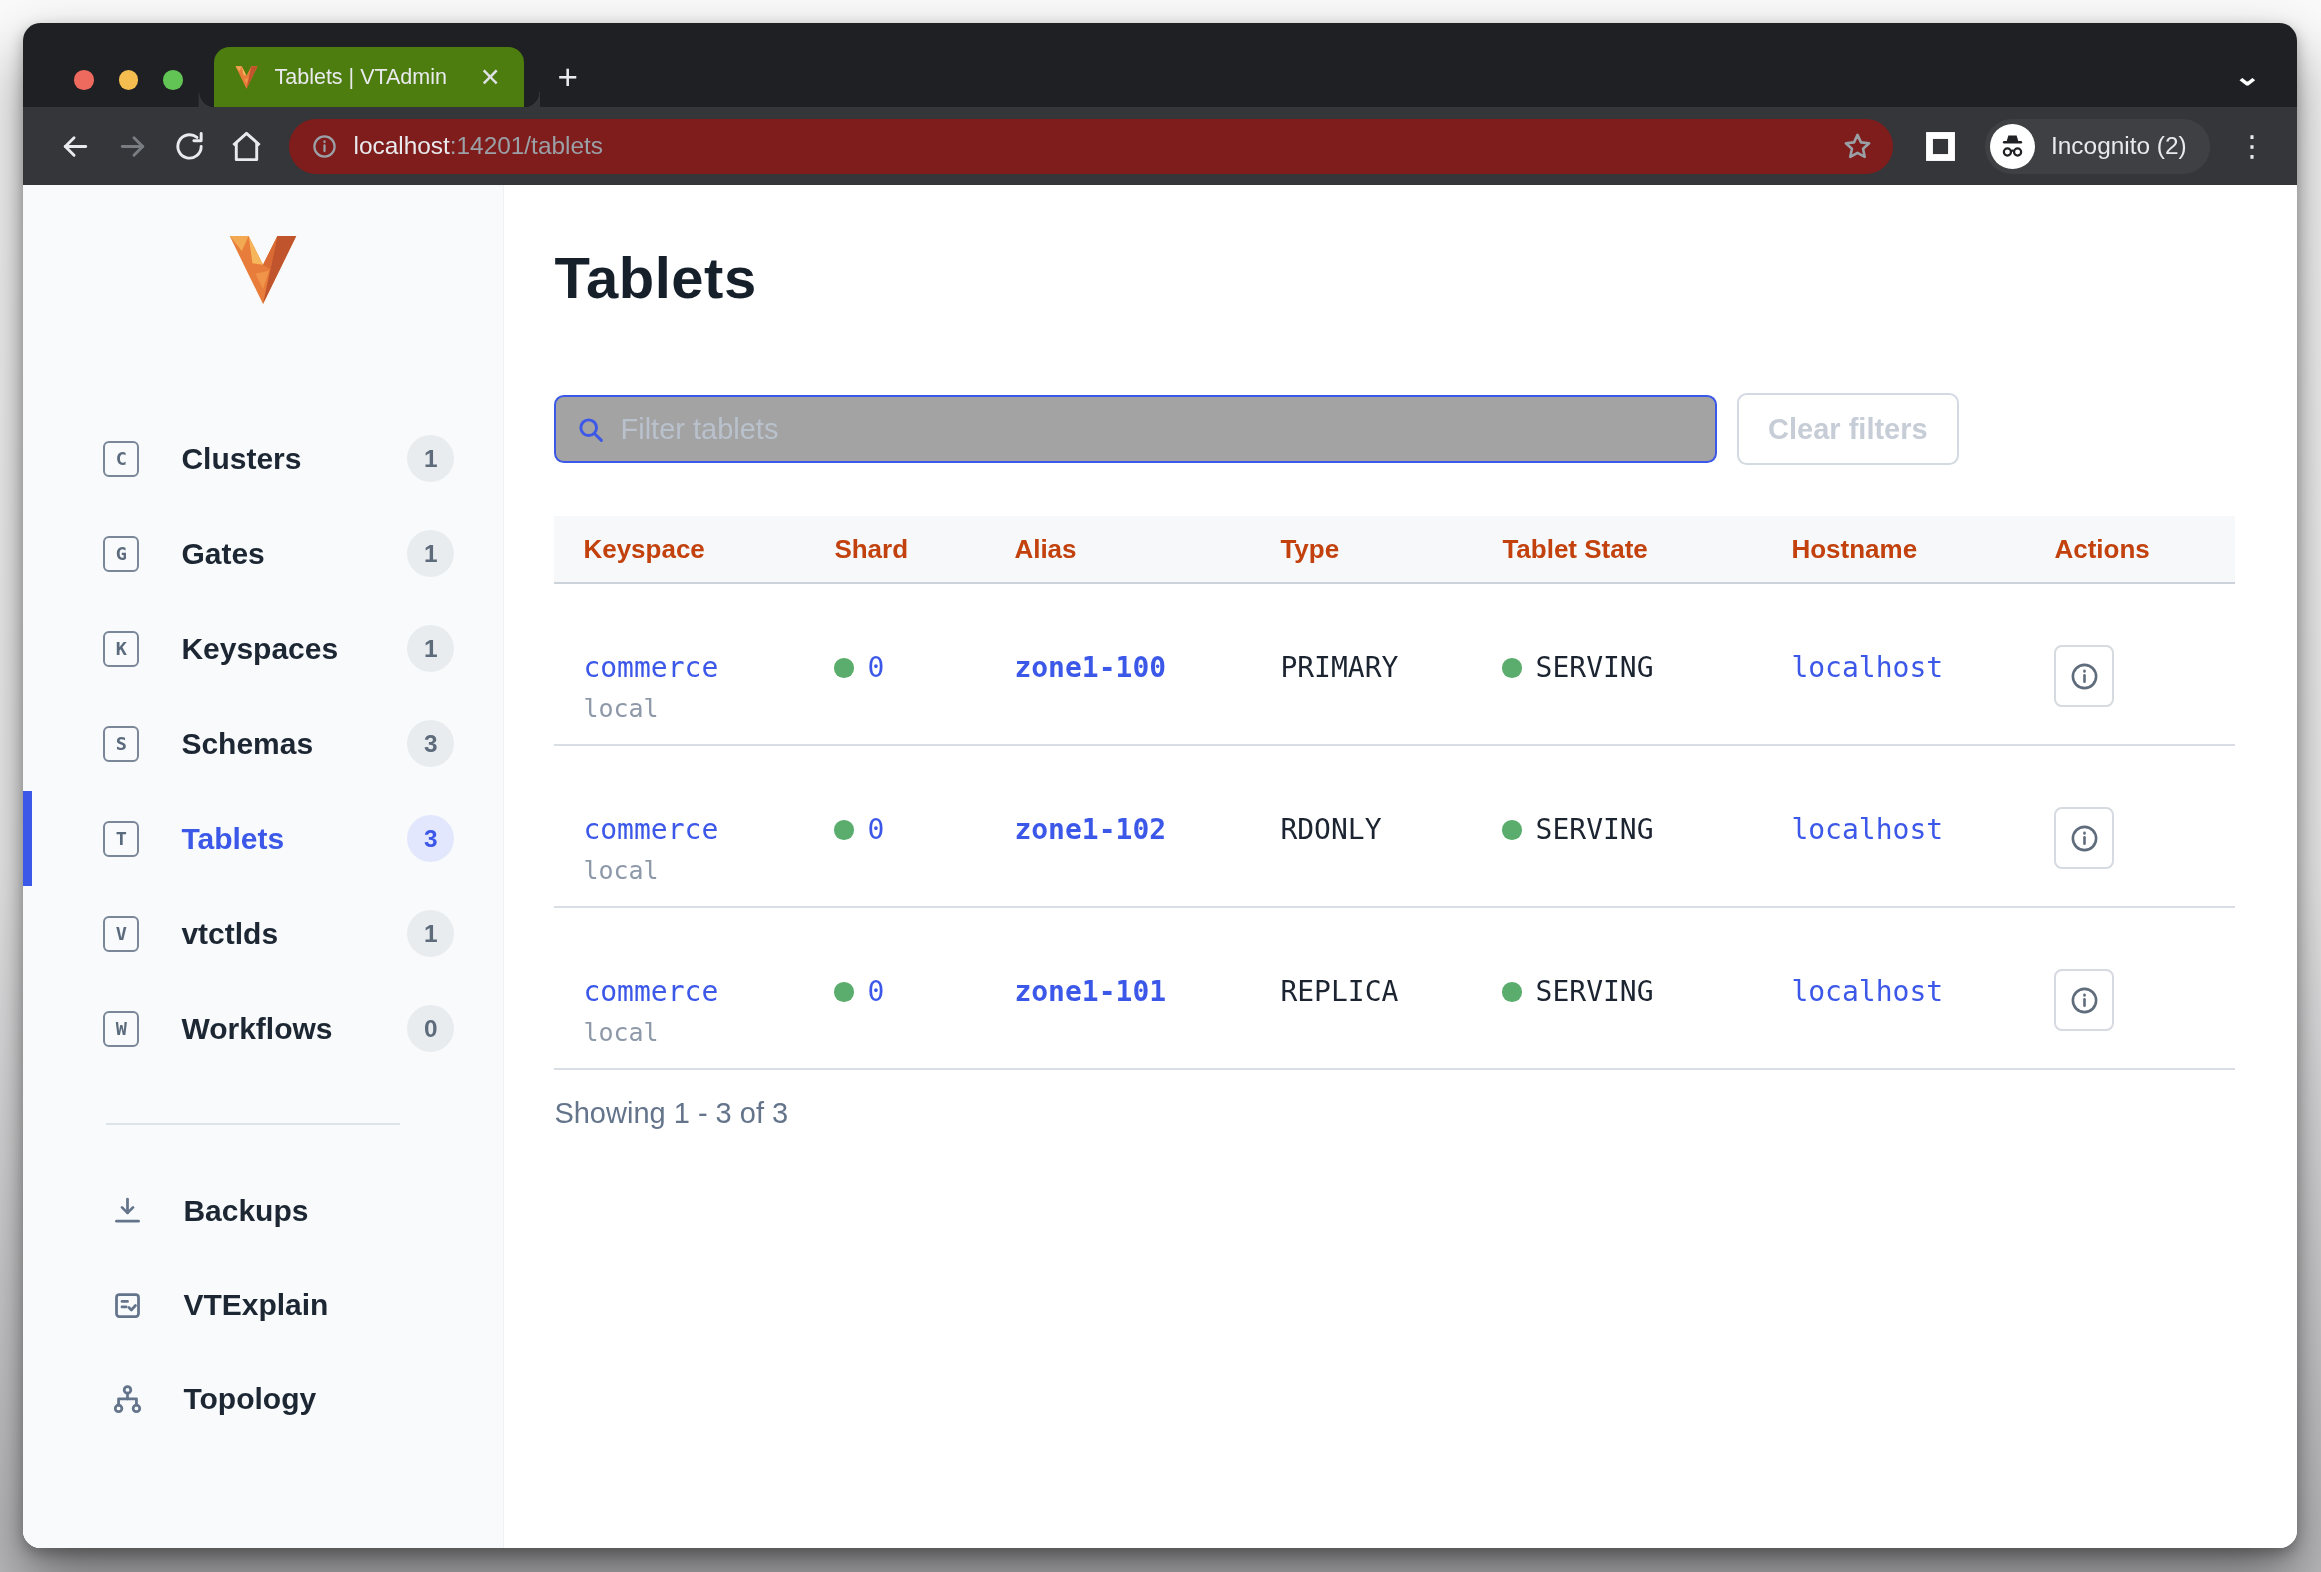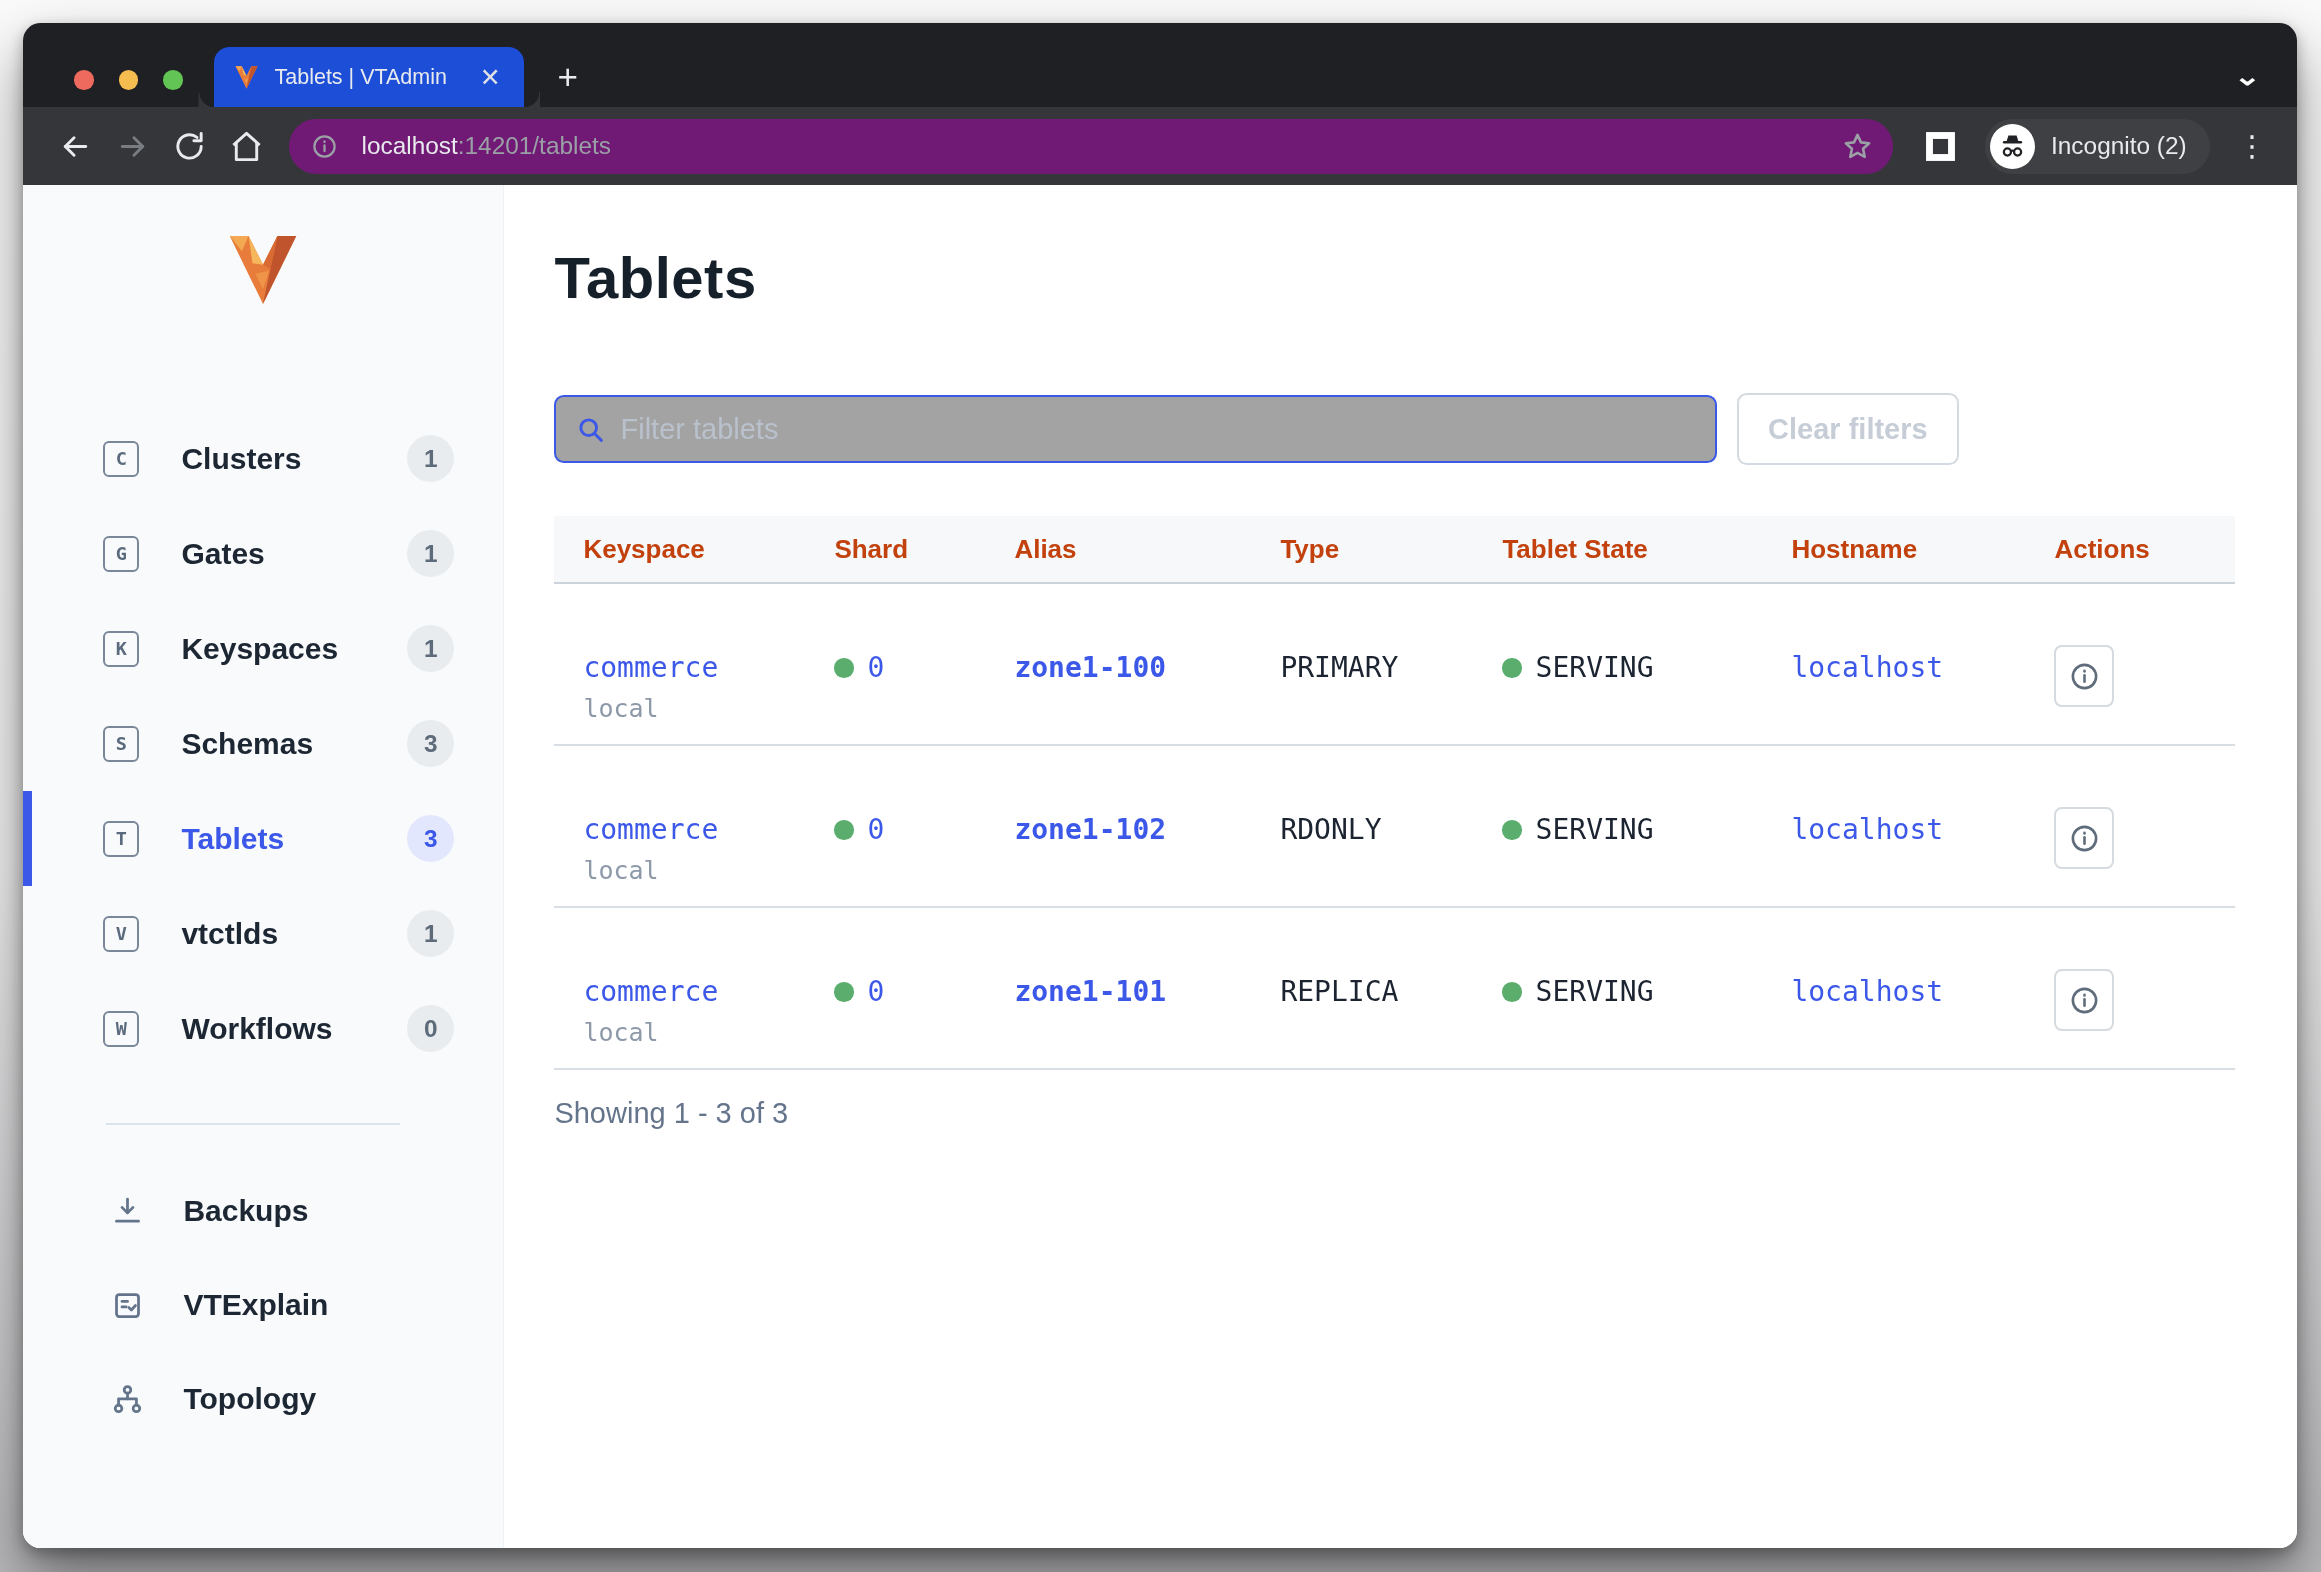--- a/index.html
+++ b/index.html
@@ -17,40 +17,40 @@
   }
   
   .tabstrip {
     height:84px; background:#1e2023; display:flex; align-items:flex-end;
     position:relative; flex:0 0 auto;
   }
   .traffic { position:absolute; left:51px; top:47px; display:flex; gap:25px; }
   .traffic span { width:19.5px; height:19.5px; border-radius:50%; display:block; }
   .tl-red { background:#ee6a5f; } .tl-yellow { background:#f5bd4f; } .tl-green { background:#61c454; }
   .tab {
-    margin-left:191px; width:310px; height:60px; background:#1d4ed8;
+    margin-left:191px; width:310px; height:60px; background:#4d7c0f;
     border-radius:15.6px 15.6px 0 0; display:flex; align-items:center;
     padding:0 17.6px 0 19.5px; position:relative;
   }
   .tab::before,.tab::after{ content:""; position:absolute; bottom:0; width:15.6px; height:15.6px; background:radial-gradient(circle at 0 0, transparent 15px, #35363a 15.6px);}
   .tab::before{ left:-15.6px; transform:scaleX(-1);} .tab::after{ right:-15.6px; }
   .favicon { width:25px; height:25px; flex:0 0 auto; }
   .tab-title { color:#e8eaed; font-size:21.5px; margin-left:15.6px; white-space:nowrap; overflow:hidden; flex:1; }
   .tab-close { color:#dfe1e5; font-size:25px; width:33px; height:33px; display:flex; align-items:center; justify-content:center; border-radius:50%; flex:0 0 auto; }
   .newtab { color:#e8eaed; font-size:35px; font-weight:300; margin-left:21.5px; height:60px; display:flex; align-items:center; padding:0 11.7px;}
   .strip-chevron { position:absolute; right:39px; top:39px; color:#fff; font-size:25px; font-weight:700; transform:scaleX(1.3);}
   .toolbar {
     height:78px; background:#35363a; display:flex; align-items:center;
     padding:0 29px; gap:9.8px; flex:0 0 auto;
   }
   .nav-ico { width:47px; height:47px; display:flex; align-items:center; justify-content:center; border-radius:50%; flex:0 0 auto; }
   .nav-ico svg { display:block; }
   .omnibox {
-    flex:1; height:55px; background:#701a75; border-radius:27px; margin:0 13.7px 0 9.8px;
-    display:flex; align-items:center; padding:0 19.5px 0 21.5px; min-width:0;gap:8px;
+    flex:1; height:55px; background:#7f1d1d; border-radius:27px; margin:0 13.7px 0 9.8px;
+    display:flex; align-items:center; padding:0 19.5px 0 21.5px; min-width:0;
   }
   .omni-info { flex:0 0 auto; display:flex; }
   .omni-text { margin-left:15.6px; font-size:24.4px; white-space:nowrap; overflow:hidden; flex:1; }
   .omni-host { color:#e8eaed; } .omni-rest { color:#9aa0a6; }
   .omni-star { flex:0 0 auto; display:flex; }
   .sidepanel-ico { flex:0 0 auto; display:flex; margin:0 7.8px; }
   .incog {
     flex:0 0 auto; height:55px; background:#3f4043; border-radius:27px;
     display:flex; align-items:center; padding:0 23.4px 0 5.9px; margin-left:9.8px;
   }

